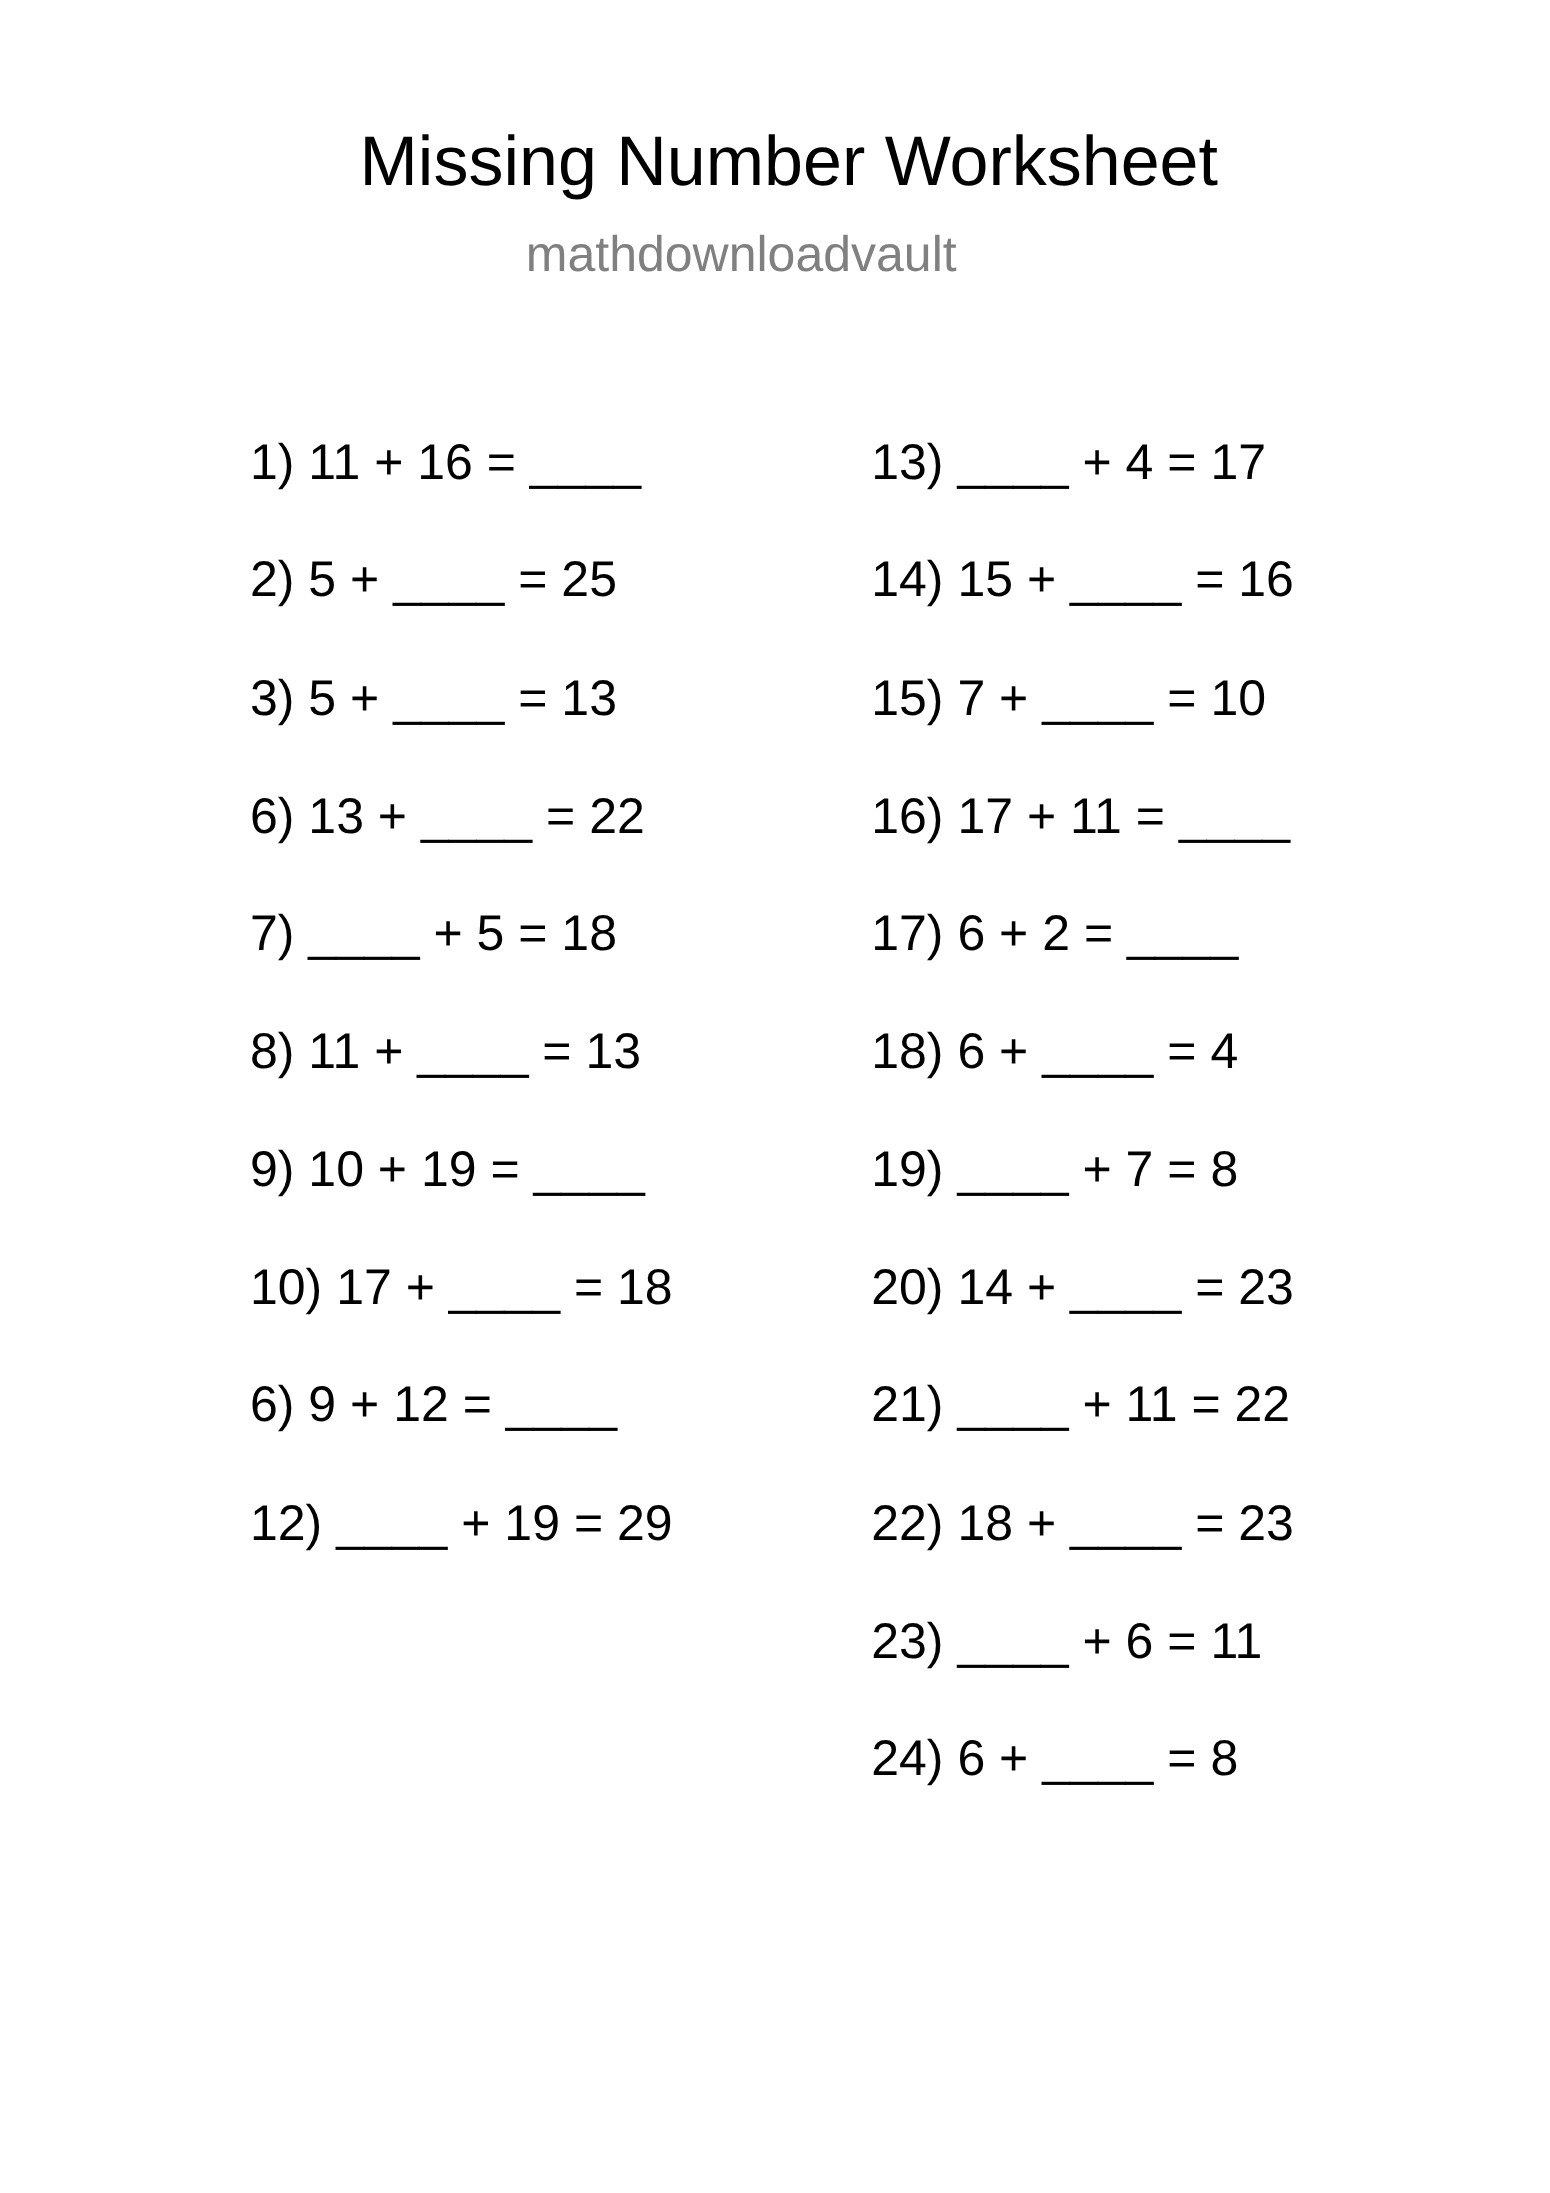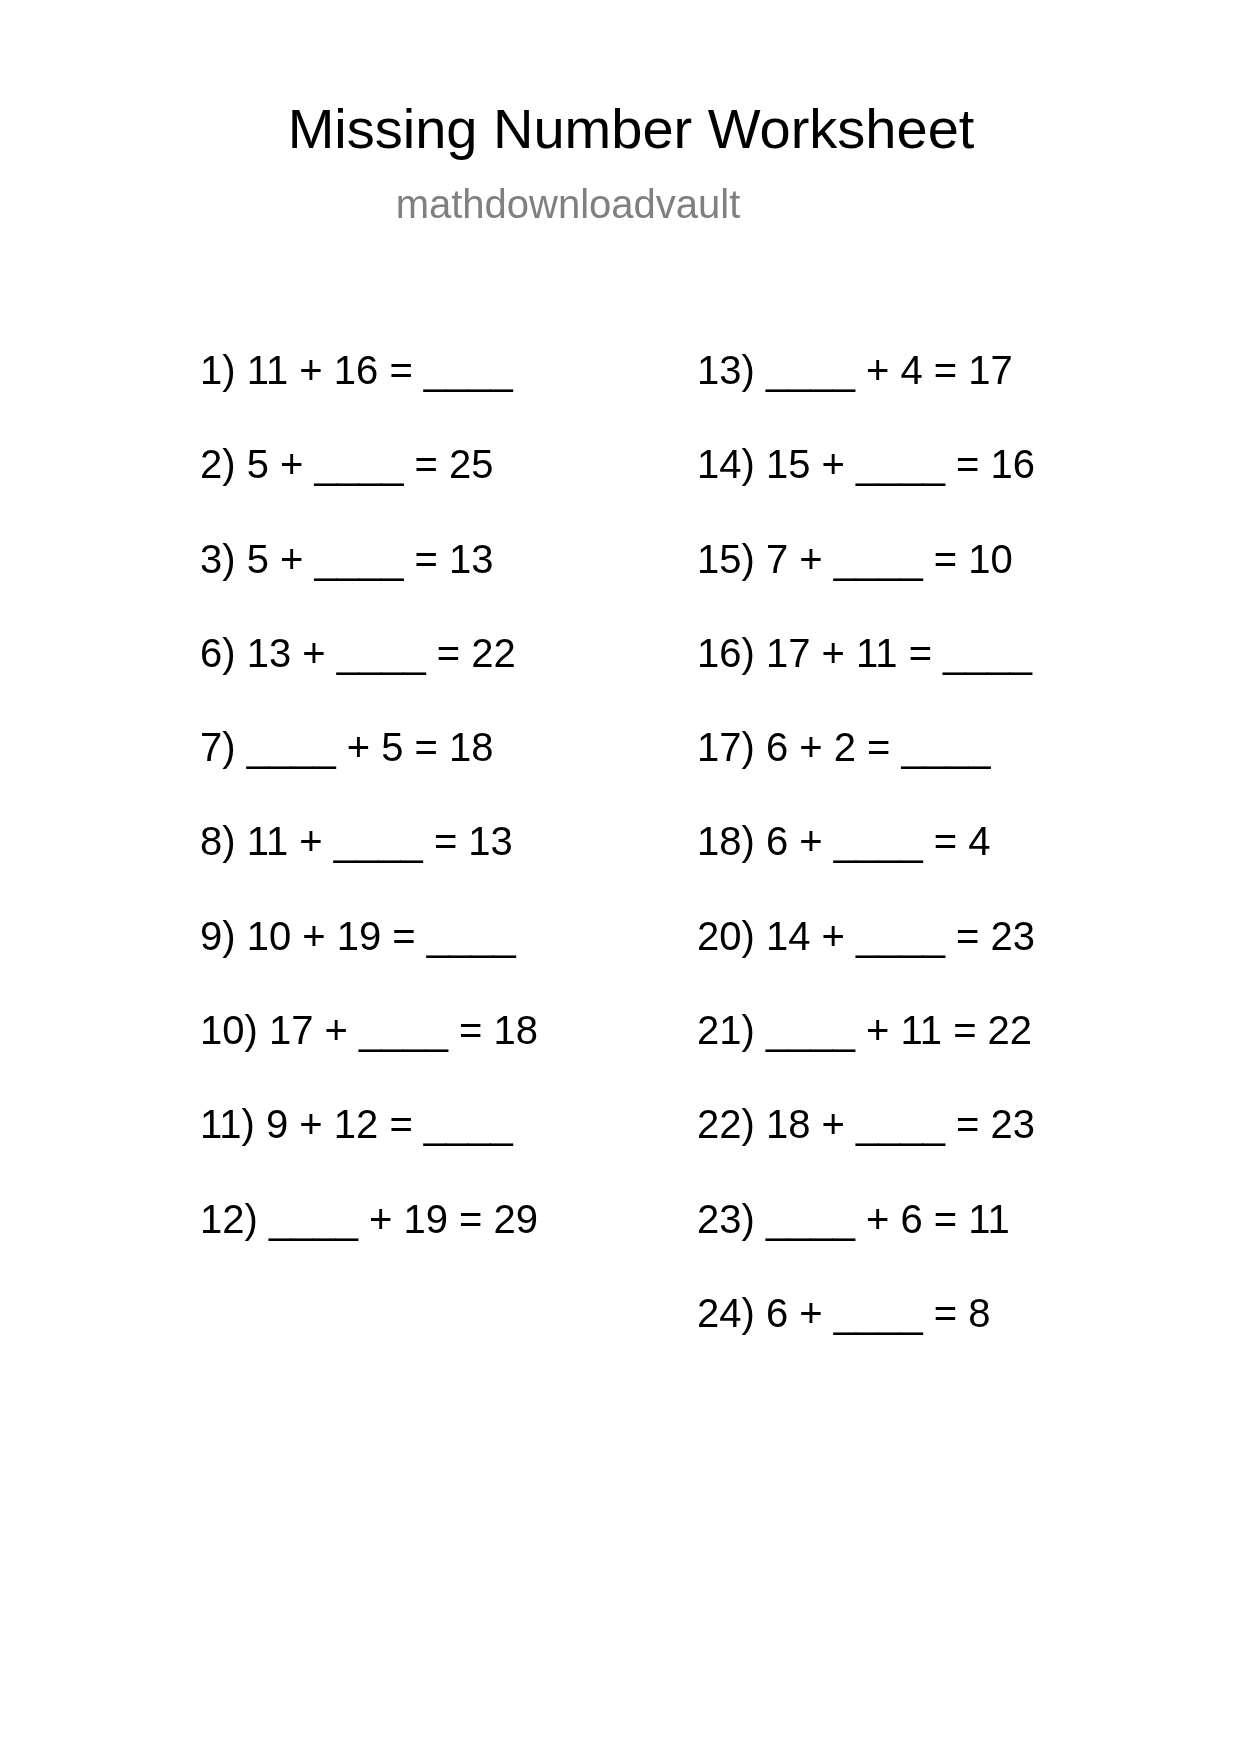--- a/index.html
+++ b/index.html
@@ -31,20 +31,21 @@
     .subtitle {
       position: absolute;
       left: 0;
       width: 1136px;
       top: 181px;
       text-align: center;
       font-size: 40px;
       line-height: 46px;
       color: #808080;
       white-space: nowrap;
+      padding-left: 25px;
     }
     .column {
       position: absolute;
       top: 345px;
     }
     .col-left { left: 200px; }
     .col-right { left: 697px; }
     .problem {
       height: 94.3px;
       font-size: 40px;
@@ -60,29 +61,30 @@
 
 <div class="column col-left">
   <div class="problem">1) 11 + 16 = ____</div>
   <div class="problem">2) 5 + ____ = 25</div>
   <div class="problem">3) 5 + ____ = 13</div>
   <div class="problem">6) 13 + ____ = 22</div>
   <div class="problem">7) ____ + 5 = 18</div>
   <div class="problem">8) 11 + ____ = 13</div>
   <div class="problem">9) 10 + 19 = ____</div>
   <div class="problem">10) 17 + ____ = 18</div>
-  <div class="problem">11) 9 + 12 = ____</div>
+  <div class="problem">6) 9 + 12 = ____</div>
   <div class="problem">12) ____ + 19 = 29</div>
 </div>
 
 <div class="column col-right">
   <div class="problem">13) ____ + 4 = 17</div>
   <div class="problem">14) 15 + ____ = 16</div>
   <div class="problem">15) 7 + ____ = 10</div>
   <div class="problem">16) 17 + 11 = ____</div>
   <div class="problem">17) 6 + 2 = ____</div>
   <div class="problem">18) 6 + ____ = 4</div>
+  <div class="problem">19) ____ + 7 = 8</div>
   <div class="problem">20) 14 + ____ = 23</div>
   <div class="problem">21) ____ + 11 = 22</div>
   <div class="problem">22) 18 + ____ = 23</div>
   <div class="problem">23) ____ + 6 = 11</div>
   <div class="problem">24) 6 + ____ = 8</div>
 </div>
 
 </body></html>

